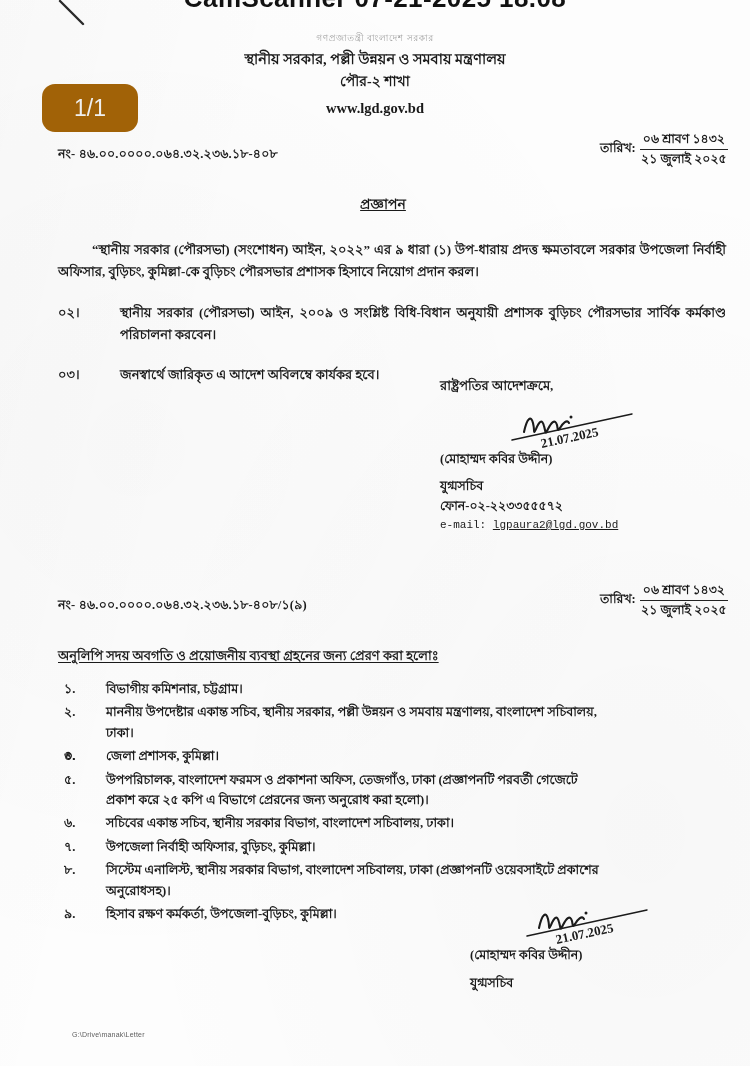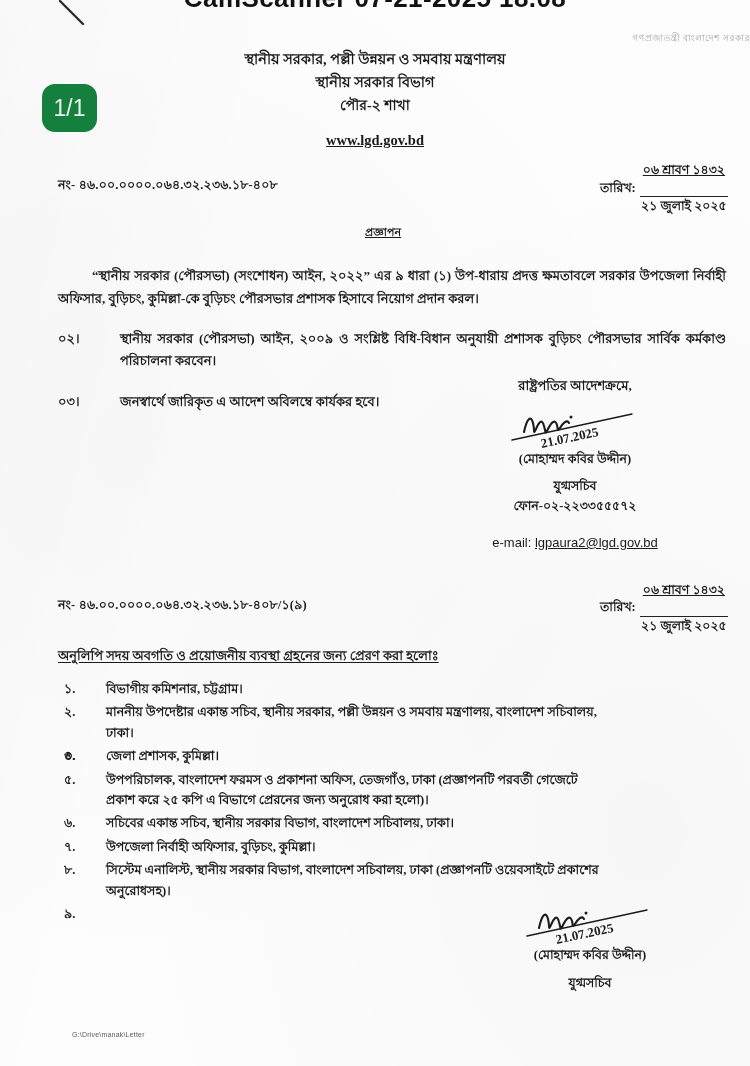--- a/index.html
+++ b/index.html
@@ -59,24 +59,24 @@
     width: 30px;
     height: 26px;
     z-index: 6;
   }
 
   
   .page-badge {
     position: absolute;
     top: 84px;
     left: 42px;
-    width: 55px;
+    width: 96px;
     height: 48px;
     border-radius: 13px;
-    background: #15803d;
+    background: #a16207;
     color: #efefef;
     font-family: "Liberation Sans", "DejaVu Sans", sans-serif;
     font-size: 23px;
     line-height: 48px;
     text-align: center;
     z-index: 7;
   }
 
   
   .doc {
@@ -92,30 +92,28 @@
   .hdr {
     text-align: center;
     line-height: 1.42;
   }
   .hdr-ghost {
     font-size: 9px;
     color: #9f9f9f;
     letter-spacing: 0.6px;
     margin-top: 32px;
     filter: blur(0.45px);
-    text-align: right;
   }
   .hdr-l1 { font-size: 14.5px; font-weight: bold; margin-top: 4px; }
   .hdr-l2 { font-size: 14.5px; font-weight: bold; margin-top: 3px; }
   .hdr-l3 { font-size: 14px;   font-weight: bold; margin-top: 3px; }
   .hdr-url {
     font-size: 14.5px;
     font-weight: bold;
-    margin-top: 14px;
-    text-decoration: underline;
+    margin-top: 6px;
     font-family: "Liberation Serif", serif;
   }
 
   
   .memo-row {
     position: relative;
     height: 46px;
     margin-top: 12px;
   }
   .memo-no {
@@ -134,27 +132,27 @@
     align-items: center;
     gap: 4px;
   }
   .date-label { font-size: 12.5px; font-weight: bold; }
   .date-stack {
     text-align: center;
     font-size: 12.5px;
     font-weight: bold;
     line-height: 1.35;
   }
-  .date-top { border-bottom: 1.3px solid #222; padding: 0 3px 17px; text-decoration: underline; }
+  .date-top { border-bottom: 1.3px solid #222; padding: 0 3px 1px; }
   .date-bot { padding-top: 1px; }
 
   
   .doc-title {
     text-align: center;
-    font-size: 11px;
+    font-size: 14px;
     font-weight: bold;
     text-decoration: underline;
     margin-top: 16px;
     padding-left: 16px;
   }
 
   
   .para {
     margin: 0 24px 0 58px;
     font-size: 13px;
@@ -171,39 +169,38 @@
   .para-num {
     position: absolute;
     left: 0;
     top: 0;
     font-weight: bold;
   }
 
   
   .sig-block {
     position: absolute;
-    text-align: center;
     line-height: 1.5;
     font-size: 12.5px;
     font-weight: bold;
   }
   .sig-by-order { font-size: 13px; margin-bottom: 6px; }
   .sig-mark {
     height: 46px;
     margin: 0 auto;
     width: 150px;
     position: relative;
   }
   .sig-name { margin-top: 2px; }
   .sig-desig { margin-top: 9px; }
   .sig-phone { margin-top: 1px; }
   .sig-email {
-    margin-top: 17px;
-    font-family: Liberation Sans, sans-serif;
-    font-size: 13px;
+    margin-top: 1px;
+    font-family: Liberation Mono, monospace;
+    font-size: 11px;
     font-weight: normal;
   }
   .sig-email .addr { text-decoration: underline; }
 
   
   .copy-head {
     margin: 0 24px 0 58px;
     font-size: 13px;
     font-weight: bold;
     text-decoration: underline;
@@ -251,21 +248,20 @@
 
 <div class="scanner-watermark">CamScanner 07-21-2025 18.08</div>
 
 <div class="page-badge">1/1</div>
 
 <div class="doc">
 
   <div class="hdr">
     <div class="hdr-ghost">গণপ্রজাতন্ত্রী বাংলাদেশ সরকার</div>
     <div class="hdr-l1">স্থানীয় সরকার, পল্লী উন্নয়ন ও সমবায় মন্ত্রণালয়</div>
-    <div class="hdr-l2">স্থানীয় সরকার বিভাগ</div>
     <div class="hdr-l3">পৌর-২ শাখা</div>
     <div class="hdr-url">www.lgd.gov.bd</div>
   </div>
 
   <div class="memo-row">
     <div class="memo-no">নং- ৪৬.০০.০০০০.০৬৪.৩২.২৩৬.১৮-৪০৮</div>
     <div class="date-wrap">
       <span class="date-label">তারিখ:</span>
       <span class="date-stack">
         <span class="date-top" style="display:block">০৬ শ্রাবণ ১৪৩২</span>
@@ -352,20 +348,21 @@
       <li>
         <span class="li-num">৭.</span>
         <span>উপজেলা নির্বাহী অফিসার, বুড়িচং, কুমিল্লা।</span>
       </li>
       <li>
         <span class="li-num">৮.</span>
         <span>সিস্টেম এনালিস্ট, স্থানীয় সরকার বিভাগ, বাংলাদেশ সচিবালয়, ঢাকা (প্রজ্ঞাপনটি ওয়েবসাইটে প্রকাশের অনুরোধসহ)।</span>
       </li>
       <li>
         <span class="li-num">৯.</span>
+        <span>হিসাব রক্ষণ কর্মকর্তা, উপজেলা-বুড়িচং, কুমিল্লা।</span>
       </li>
     </ul>
   </div>
 
   <div class="sig-block" style="left:470px; top:898px; width:240px;">
     <div class="sig-mark">
       <svg viewBox="0 0 150 46" width="150" height="46">
         <path d="M24 30 C27 16, 31 13, 33 21 C35 29, 33 33, 36 27 C39 20, 42 16, 44 24 C46 31, 45 33, 48 27 C51 21, 55 16, 57 23 C58 27, 57 30, 60 26 C63 21, 67 17, 69 21" stroke="#1b1b1b" stroke-width="2.1" fill="none" stroke-linecap="round" stroke-linejoin="round"></path>
         <circle cx="71" cy="15" r="1.5" fill="#1b1b1b"></circle>
         <path d="M12 38 L132 12" stroke="#1b1b1b" stroke-width="1.5" fill="none" stroke-linecap="round"></path>

